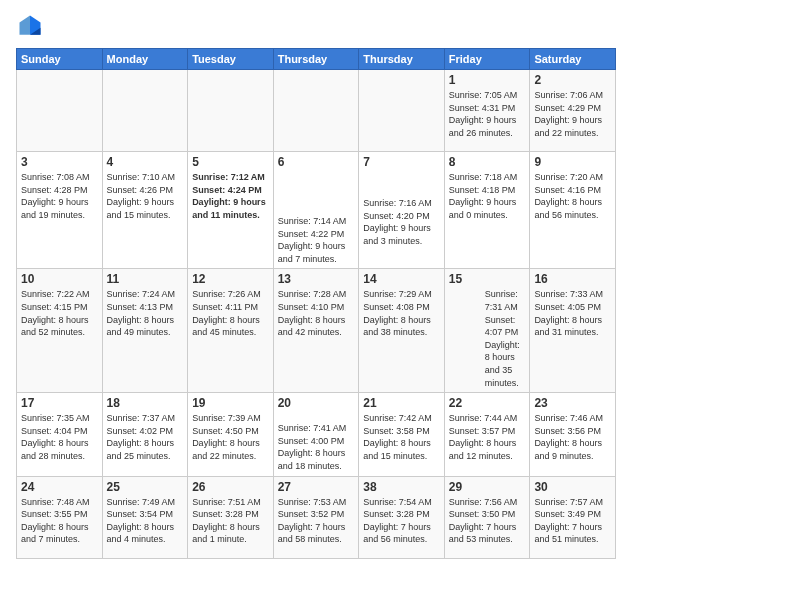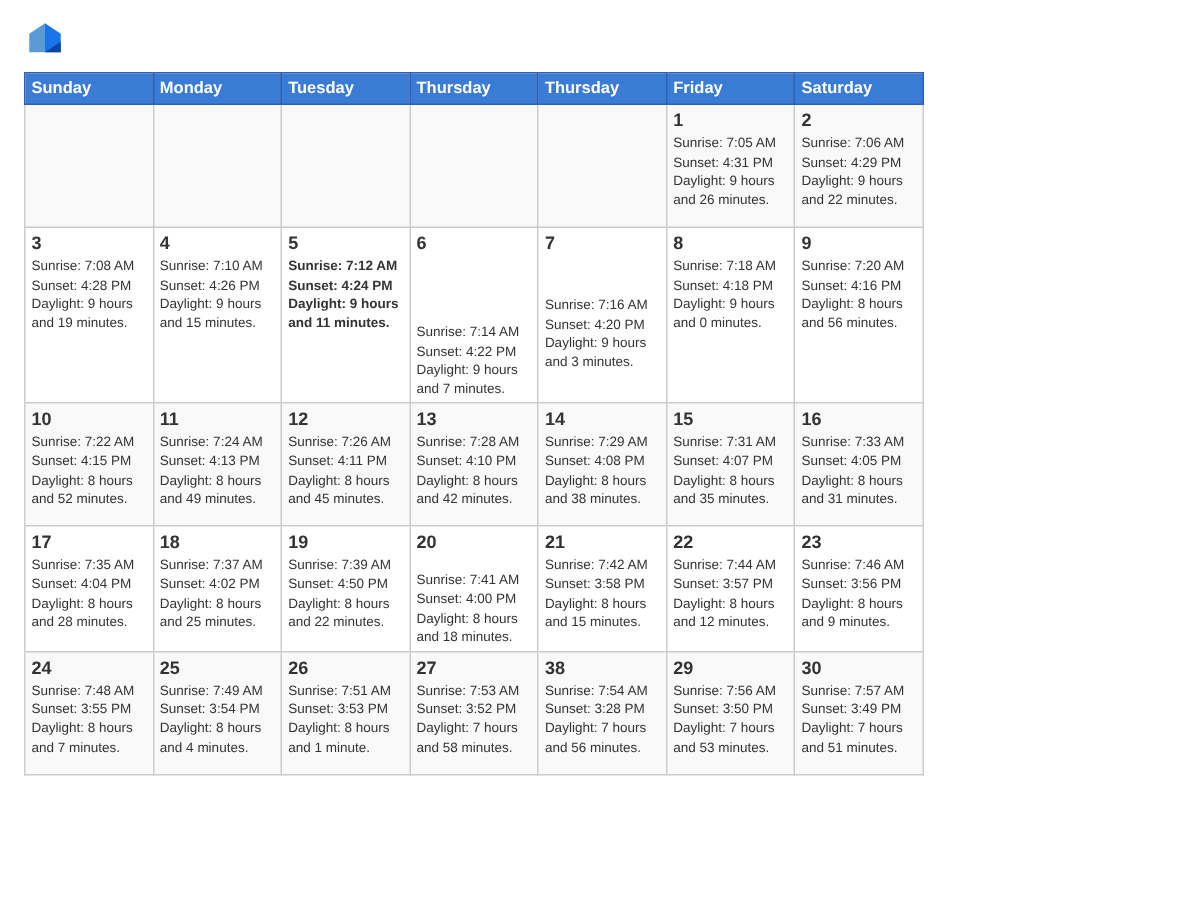--- a/index.html
+++ b/index.html
@@ -232,21 +232,21 @@
           </td>
           <td>
             <span class="day-number">14</span>
             <div class="day-info" style="white-space: pre-line;">Sunrise: 7:29 AM
 Sunset: 4:08 PM
 Daylight: 8 hours
 and 38 minutes.</div>
           </td>
           <td>
             <span class="day-number">15</span>
-            <div class="day-info" style="white-space: pre-line;">Sunrise: 7:31 AM
+            <div class="day-info" style="white-space: pre-line; margin-left: 36px;">Sunrise: 7:31 AM
 Sunset: 4:07 PM
 Daylight: 8 hours
 and 35 minutes.</div>
           </td>
           <td>
             <span class="day-number">16</span>
             <div class="day-info" style="white-space: pre-line;">Sunrise: 7:33 AM
 Sunset: 4:05 PM
 Daylight: 8 hours
 and 31 minutes.</div>
@@ -314,21 +314,21 @@
           <td>
             <span class="day-number">25</span>
             <div class="day-info" style="white-space: pre-line;">Sunrise: 7:49 AM
 Sunset: 3:54 PM
 Daylight: 8 hours
 and 4 minutes.</div>
           </td>
           <td>
             <span class="day-number">26</span>
             <div class="day-info" style="white-space: pre-line;">Sunrise: 7:51 AM
-Sunset: 3:53 PM
+Sunset: 3:28 PM
 Daylight: 8 hours
 and 1 minute.</div>
           </td>
           <td>
             <span class="day-number">27</span>
             <div class="day-info" style="white-space: pre-line;">Sunrise: 7:53 AM
 Sunset: 3:52 PM
 Daylight: 7 hours
 and 58 minutes.</div>
           </td>

